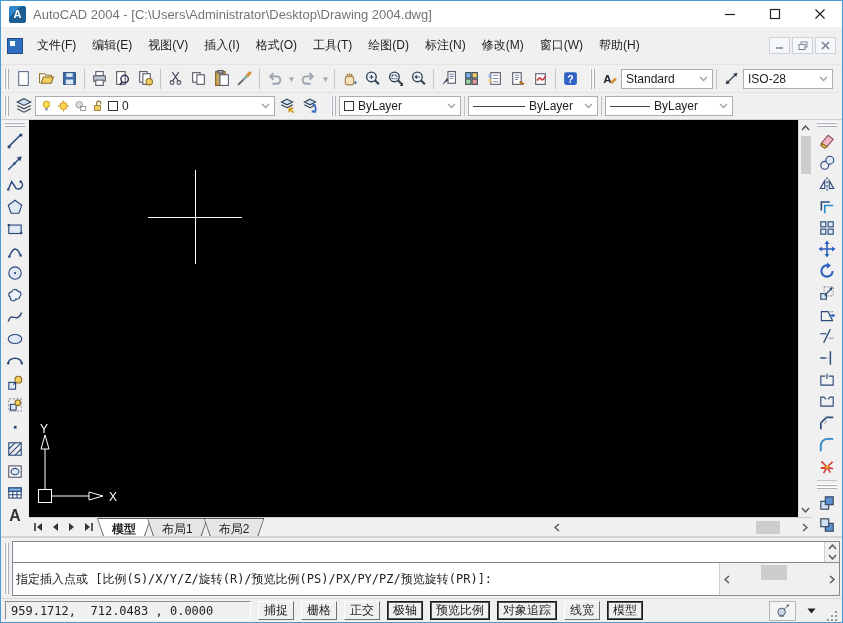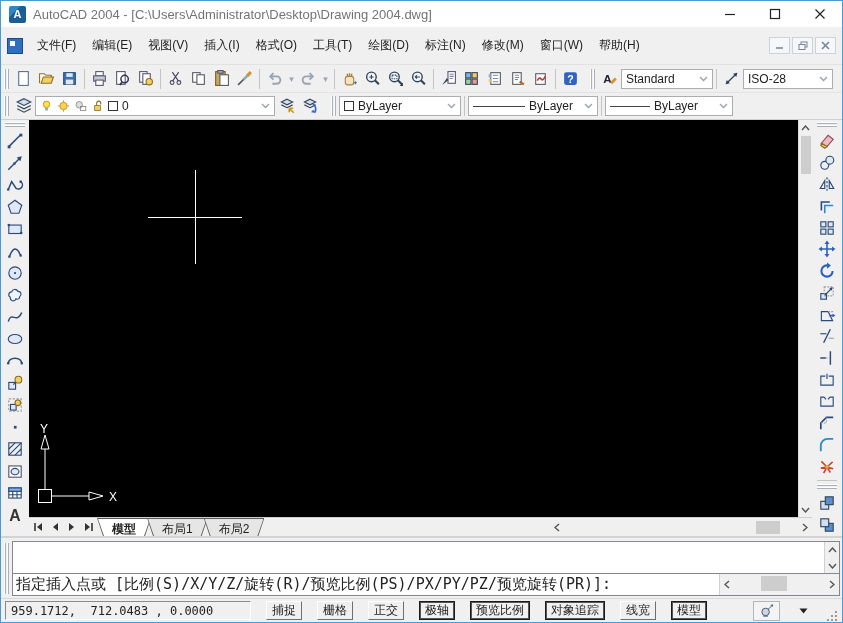--- a/index.html
+++ b/index.html
@@ -65,27 +65,27 @@
   .htrack { flex: 1; height: 15px; position: relative; }
   .hthumb { position: absolute; left: 82%; top: 1px; width: 24px; height: 13px; background: #cdcdcd; }
 
   
   .cmdwin { height: 62px; background: #f0f0f0; display: flex; padding: 3px 2px 2px; border-top: 2px solid #d4d4d4; flex: 0 0 auto; }
   .cmd-grip { width: 5px; margin: 2px 3px 2px 1px; background: linear-gradient(90deg,#fff 0 1px,#a9b0ba 1px 2px,transparent 2px 3px,#fff 3px 4px,#a9b0ba 4px 5px); }
   .cmd-body { flex: 1; display: flex; flex-direction: column; border: 1px solid #828790; background: #fff; }
   .cmd-hist { flex: 1; display: flex; min-height: 0; }
   .hist-lines { flex: 1; font-family: "DejaVu Sans Mono", monospace; font-size: 13px; line-height: 17px; padding: 0 3px; white-space: pre; overflow: hidden; }
   .hist-scroll { width: 15px; background: #f0f0f0; border-left: 1px solid #d0d0d0; display: flex; flex-direction: column; justify-content: space-between; align-items: center; }
-  .cmd-input { height: 22px; border-top: 1px solid #828790; display: flex; align-items: center; font-family: "DejaVu Sans Mono", monospace; font-size: 15px; padding-left: 3px; white-space: pre; }
+  .cmd-input { height: 33px; border-top: 1px solid #828790; display: flex; align-items: center; font-family: "DejaVu Sans Mono", monospace; font-size: 12px; padding-left: 3px; white-space: pre; }
   .in-scroll { margin-left: auto; width: 120px; height: 100%; display: flex; align-items: center; background: #f0f0f0; border-left: 1px solid #d0d0d0; }
   .in-track { flex: 1; height: 100%; position: relative; }
   .in-thumb { position: absolute; left: 30%; top: 2px; width: 26px; height: 15px; background: #cdcdcd; }
 
   
-  .statusbar { height: 24px; background: #f0f0f0; border-top: 1px solid #d9d9d9; display: flex; align-items: center; gap: 15px; padding: 0 4px; flex: 0 0 auto; }
+  .statusbar { height: 24px; background: #f0f0f0; border-top: 1px solid #d9d9d9; display: flex; align-items: center; gap: 7px; padding: 0 4px; flex: 0 0 auto; }
   .coords { width: 246px; height: 19px; border: 1px solid; border-color: #8b8b8b #fff #fff #8b8b8b; display: flex; align-items: center; padding: 0 5px; font-family: "DejaVu Sans Mono", monospace; font-size: 12px; white-space: pre; }
   .toggle { height: 19px; padding: 0 5px; display: flex; align-items: center; background: #f0f0f0; border: 1px solid; border-color: #fff #6f6f6f #6f6f6f #fff; white-space: nowrap; font-size: 12px; }
   .toggle.active { border: 1px solid #1a1a1a; box-shadow: inset 0 0 0 1px #555; }
   .comm { margin-left: auto; width: 27px; height: 20px; border: 1px solid #b5b5b5; background: #f4f4f4; display: flex; align-items: center; justify-content: center; }
   .status-dd { width: 16px; display: flex; align-items: center; justify-content: center; }
   .size-grip { width: 12px; height: 12px; align-self: flex-end; position: relative; }
   .size-grip i { position: absolute; width: 2px; height: 2px; background: #9a9a9a; }
 </style>
 </head>
 <body>

